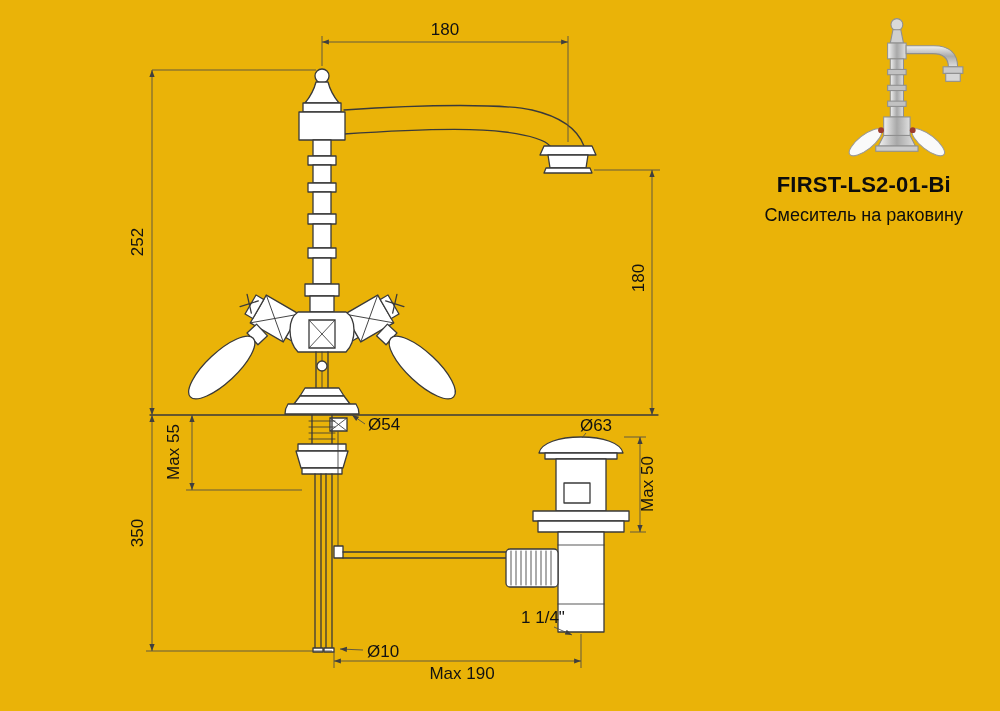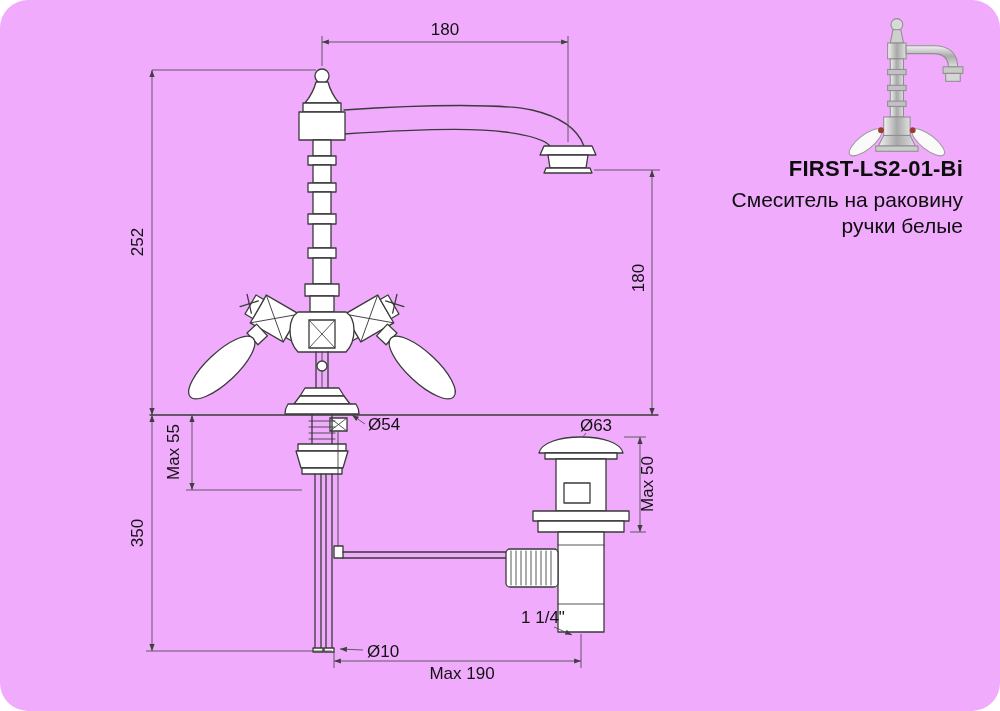--- a/index.html
+++ b/index.html
@@ -1,28 +1,28 @@
 <!DOCTYPE html>
 <html><head>
 <meta charset="utf-8">
 <style>
   html,body{margin:0;padding:0;background:#ffffff;}
-  .page{position:relative;width:1000px;height:711px;background:#f0abfc;
-        font-family:"Liberation Sans",sans-serif;overflow:hidden;border-radius:28px;}
+  .page{position:relative;width:1000px;height:711px;background:#eab308;
+        font-family:"Liberation Sans",sans-serif;overflow:hidden;}
   .page svg{position:absolute;left:0;top:0;}
   
   .ln{stroke:#3a3a3a;stroke-width:1.3;fill:none;stroke-linecap:round;stroke-linejoin:round;}
   .lw{stroke:#3a3a3a;stroke-width:1.3;fill:#ffffff;stroke-linejoin:round;}
   .tn{stroke:#3a3a3a;stroke-width:0.85;fill:none;stroke-linecap:round;}
   .dm{stroke:#4a4a4a;stroke-width:0.85;fill:none;}
   .dt{font-family:"Liberation Sans",sans-serif;font-size:17px;fill:#121212;}
   
-  .product-info{position:absolute;top:156px;right:37px;text-align:right;color:#0d0d0d;}
+  .product-info{position:absolute;top:172px;right:37px;text-align:center;color:#0d0d0d;}
   .model{font-size:22px;font-weight:700;margin-bottom:5px;letter-spacing:.2px;}
-  .desc{font-size:21px;line-height:25.5px;}
+  .desc{font-size:18px;line-height:25.5px;}
 </style>
 </head>
 <body>
 
 <div class="page">
 
 <svg width="1000" height="711" viewBox="0 0 1000 711">
   <defs>
     <marker id="arw" viewBox="0 0 10 10" refX="9" refY="5" markerWidth="9" markerHeight="9" orient="auto-start-reverse">
       <path d="M0,1.6 L9,5 L0,8.4 Z" fill="#3f3f3f"></path>
@@ -268,16 +268,15 @@
       <circle cx="46" cy="88" r="2.2" fill="#9e3b2e" stroke="none"></circle>
       <path d="M24,92 L44,92 L48,100 L20,100 Z" fill="url(#gv)"></path>
       <rect x="18" y="100" width="32" height="4" fill="#cccccc"></rect>
     </g>
   </g>
 </svg>
 
   <div class="product-info">
     <div class="model">FIRST-LS2-01-Bi</div>
     <div class="desc">Смеситель на раковину</div>
-    <div class="desc">ручки белые</div>
   </div>
 
 </div>
 
 </body></html>

